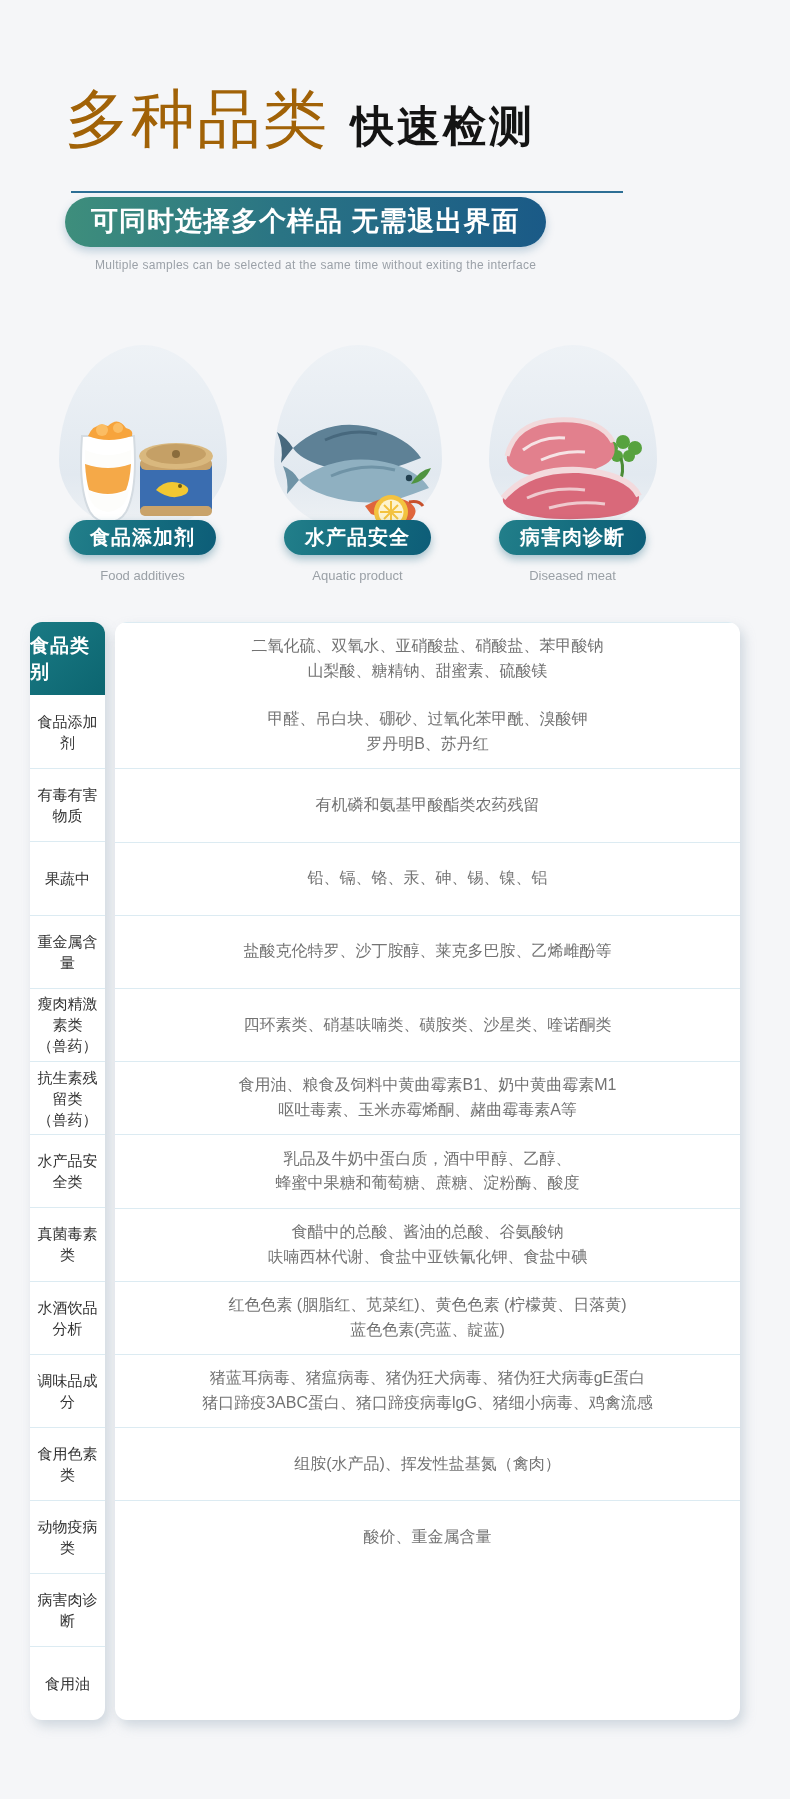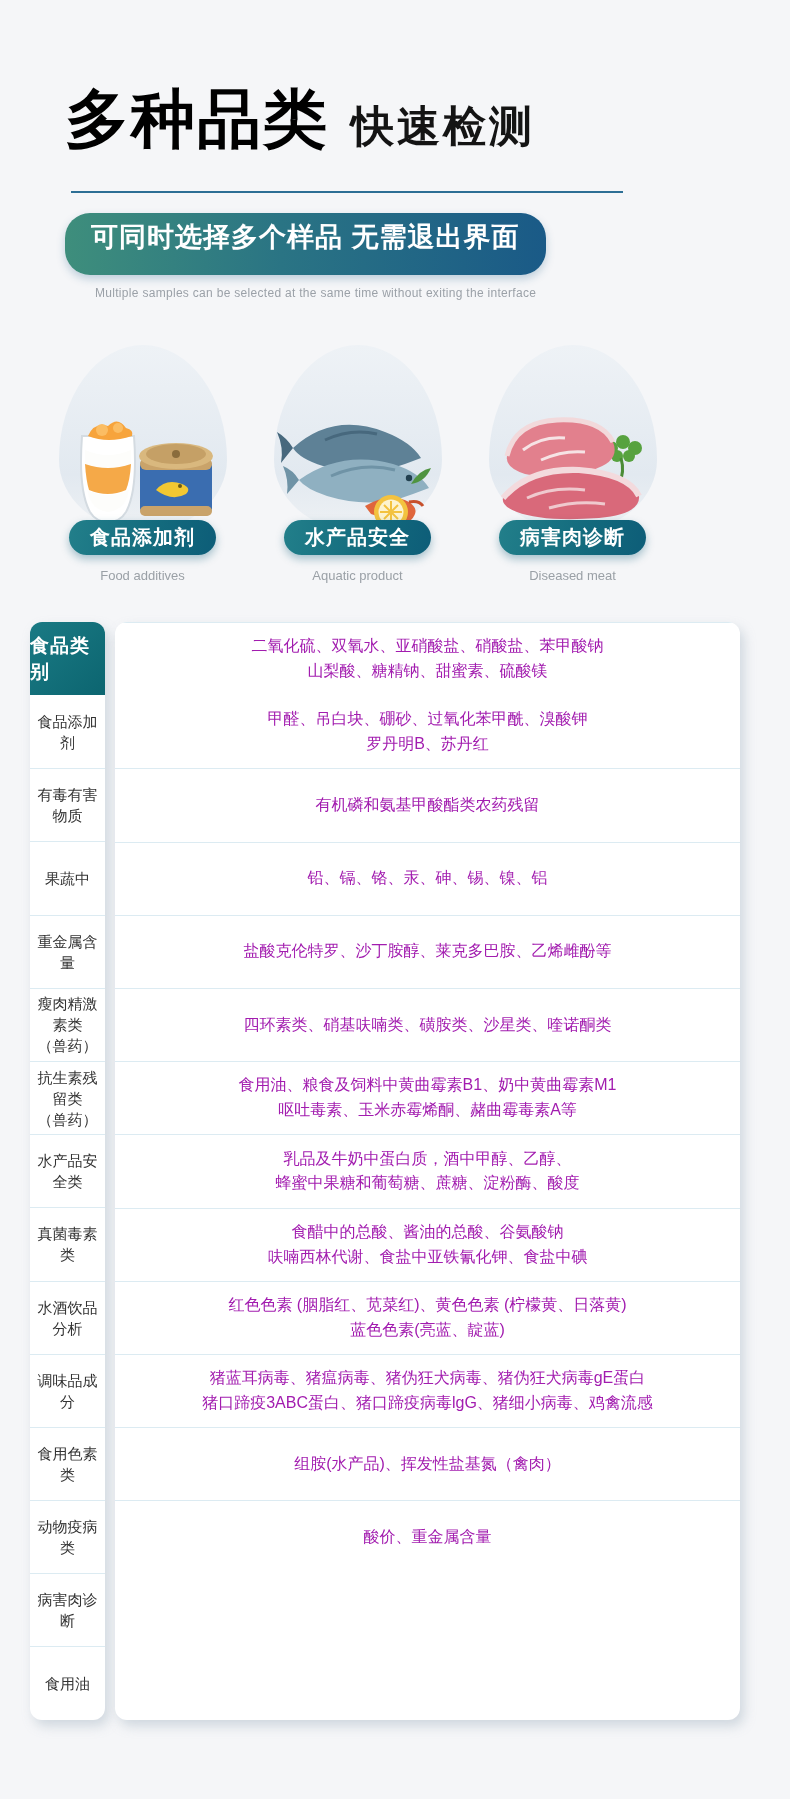--- a/index.html
+++ b/index.html
@@ -5,25 +5,25 @@
   * { margin:0; padding:0; box-sizing:border-box; }
   html,body { width:790px; }
   body {
     height:1799px; position:relative; overflow:hidden;
     background:#f5f6f8;
     font-family:"Liberation Sans", sans-serif;
   }
   
   .hero { position:absolute; left:65px; top:76px; width:660px; }
   .title-row { display:flex; align-items:baseline; gap:22px; white-space:nowrap; }
-  .title-zh { font-size:64px; font-weight:bold; color:#000000; letter-spacing:2px; }
+  .title-zh { font-size:64px; font-weight:normal; color:#a16207; letter-spacing:2px; }
   .title-sub { font-size:43px; font-weight:bold; color:#141414; letter-spacing:3px; }
   .divider { width:552px; height:2px; background:#2d6f95; margin-top:28px; margin-left:6px; }
   .banner {
-    margin-top:20px; display:inline-block; height:62px; line-height:49px;
+    margin-top:4px; display:inline-block; height:50px; line-height:49px;
     padding:0 26px; border-radius:25px;
     background:linear-gradient(90deg,#3e8e7c 0%,#2a7484 45%,#1a5a87 100%);
     color:#ffffff; font-size:27px; font-weight:bold; letter-spacing:1px;
     box-shadow:0 4px 8px rgba(26,90,135,.25);
   }
   .banner-en { margin-top:11px; margin-left:30px; font-size:12px; color:#9ba1a8; letter-spacing:.3px; }
   
   .features { position:absolute; top:345px; left:35px; width:650px; display:flex; }
   .feature { width:215px; display:flex; flex-direction:column; align-items:center; }
   .blob {
@@ -57,21 +57,21 @@
   .thead.left-h  { background:linear-gradient(135deg,#1a7a84 0%,#0c6570 100%); font-size:19px; }
   .thead.right-h { background:linear-gradient(90deg,#0f6f78 0%,#156a80 40%,#25639a 100%); font-size:21px; }
   .cell {
     height:73.2px; flex:0 0 73.2px;
     display:flex; align-items:center; justify-content:center;
     text-align:center; white-space:pre-line;
     border-top:1px solid #dcebf2;
   }
   .cell:nth-child(2) { border-top:none; }
   .cat-cell  { font-size:15px; color:#333333; line-height:1.4; padding:0 2px; }
-  .item-cell { font-size:16px; color:#a21caf; line-height:1.55; padding:0 14px; }
+  .item-cell { font-size:16px; color:#737373; line-height:1.55; padding:0 14px; }
 </style>
 </head>
 <body>
 
 <div class="hero">
   <div class="title-row">
     <span class="title-zh">多种品类</span>
     <span class="title-sub">快速检测</span>
   </div>
   <div class="divider"></div>

